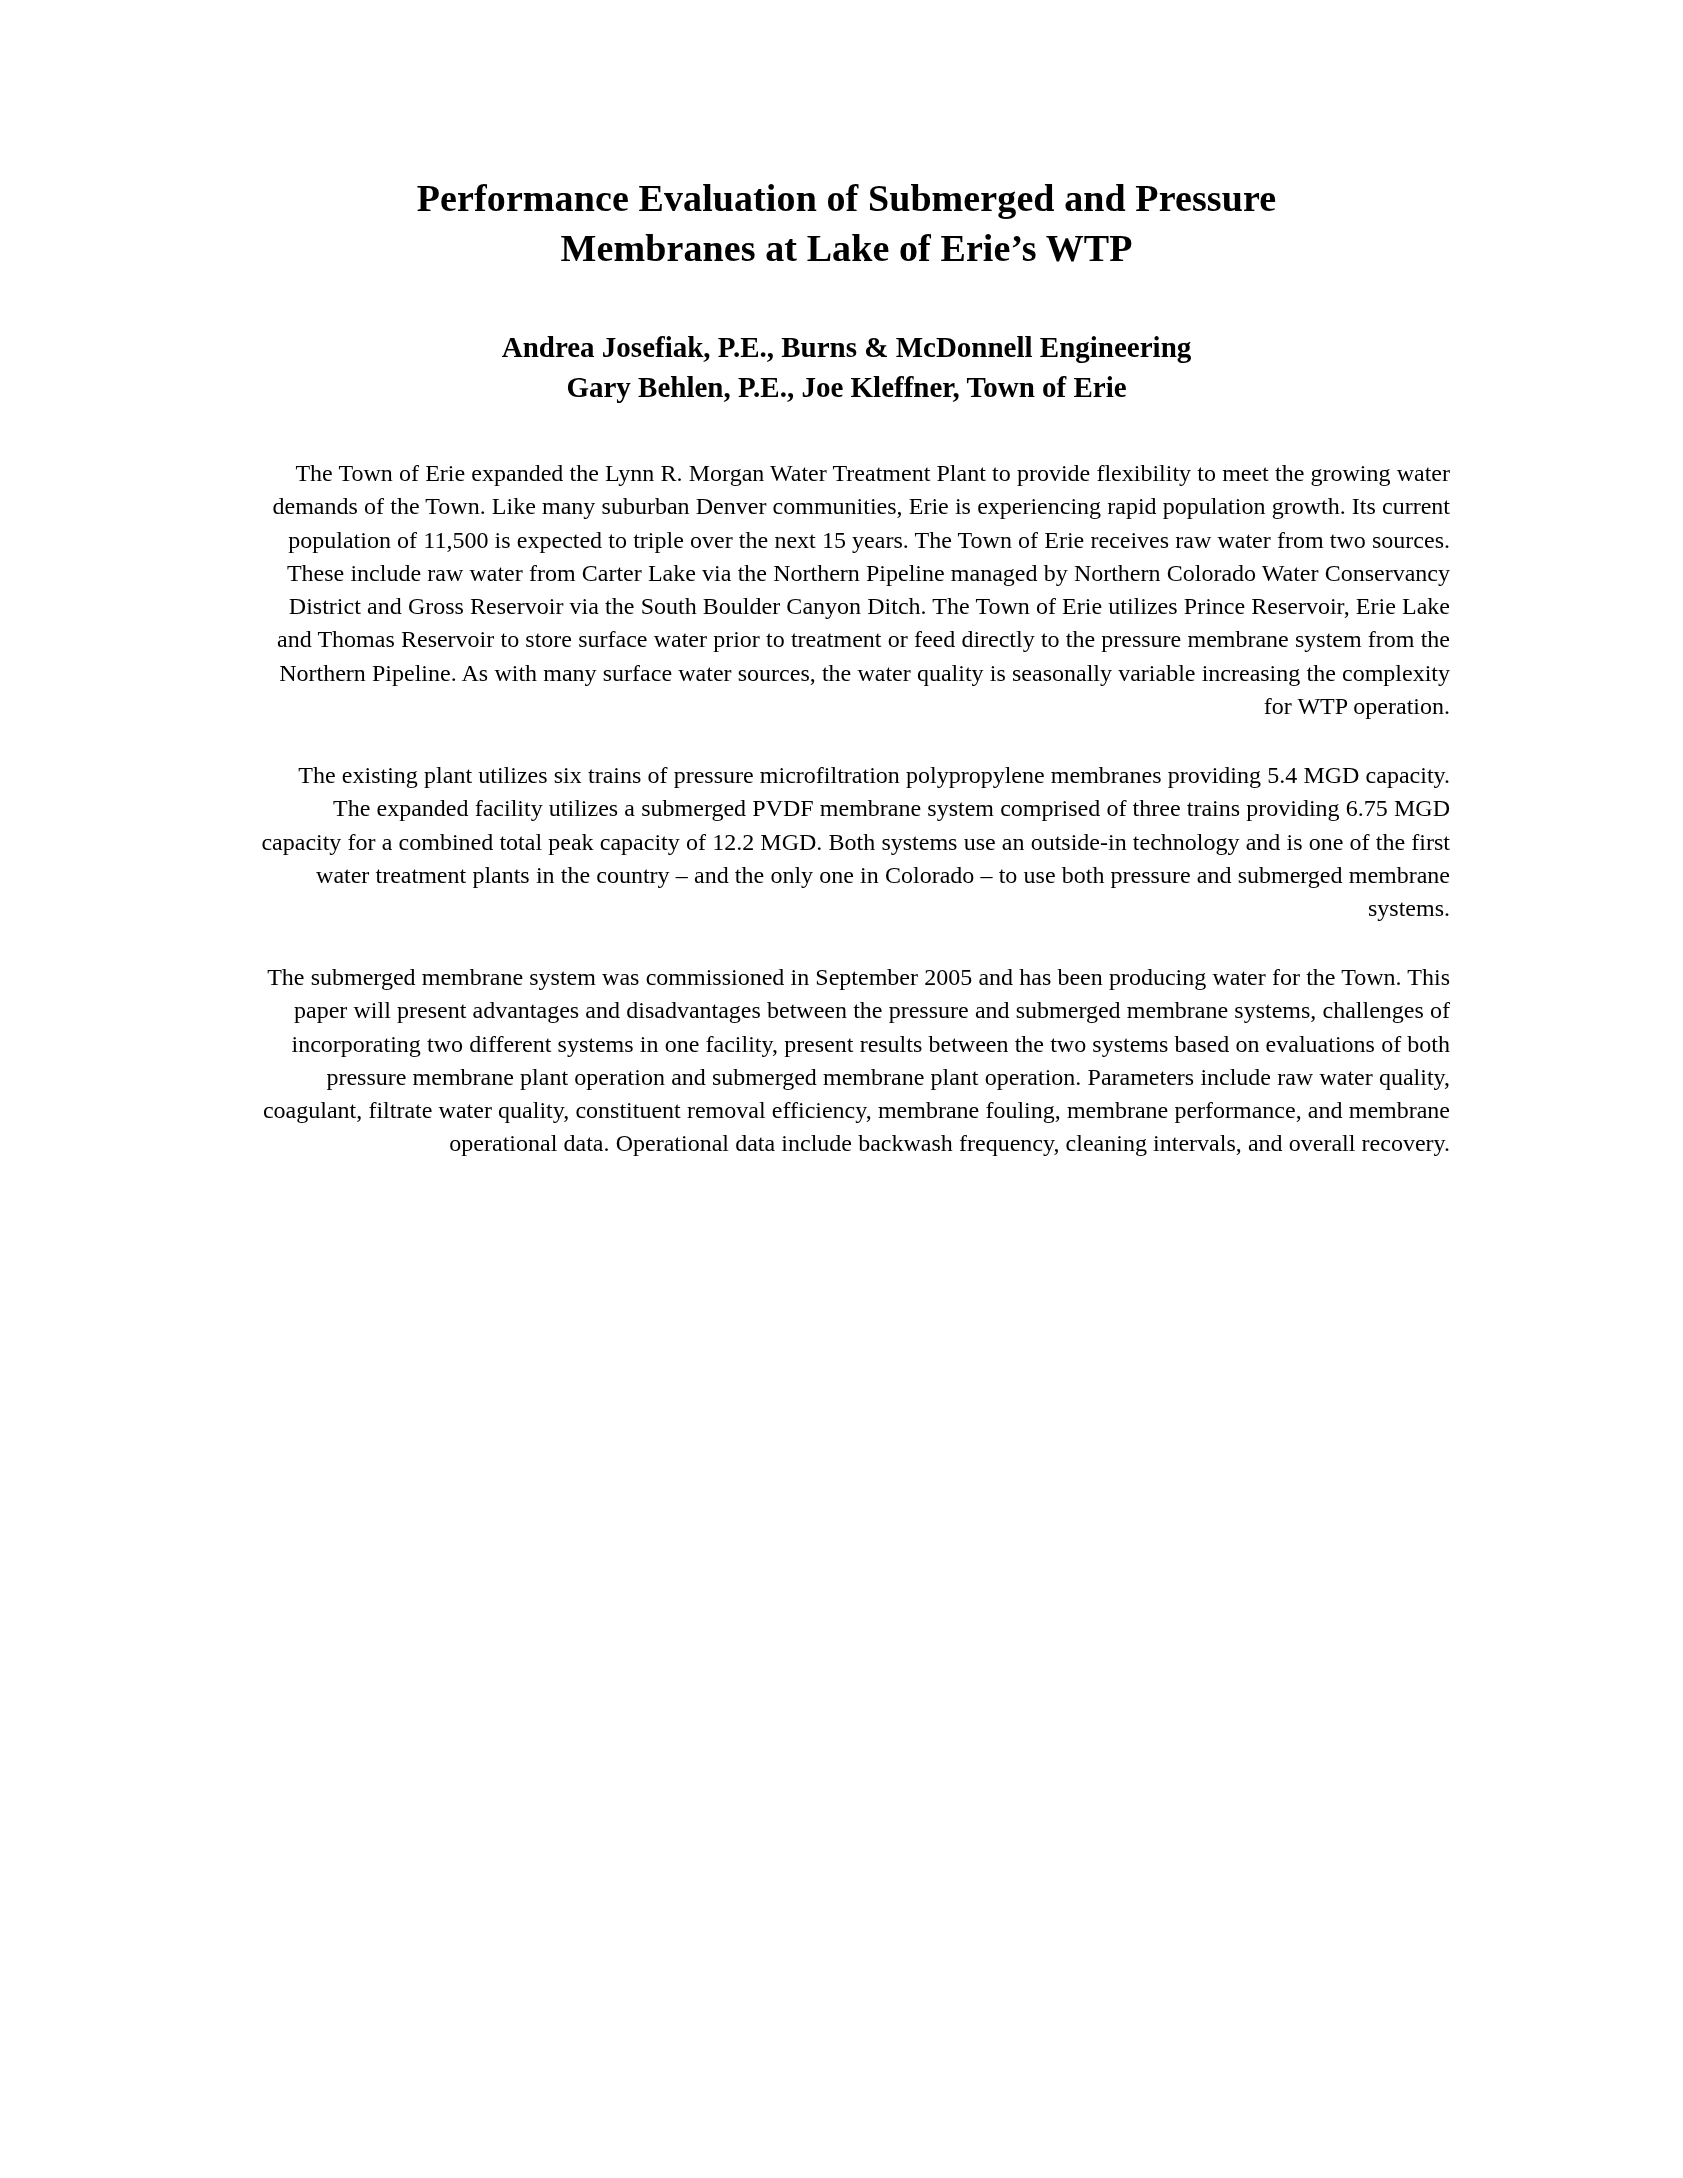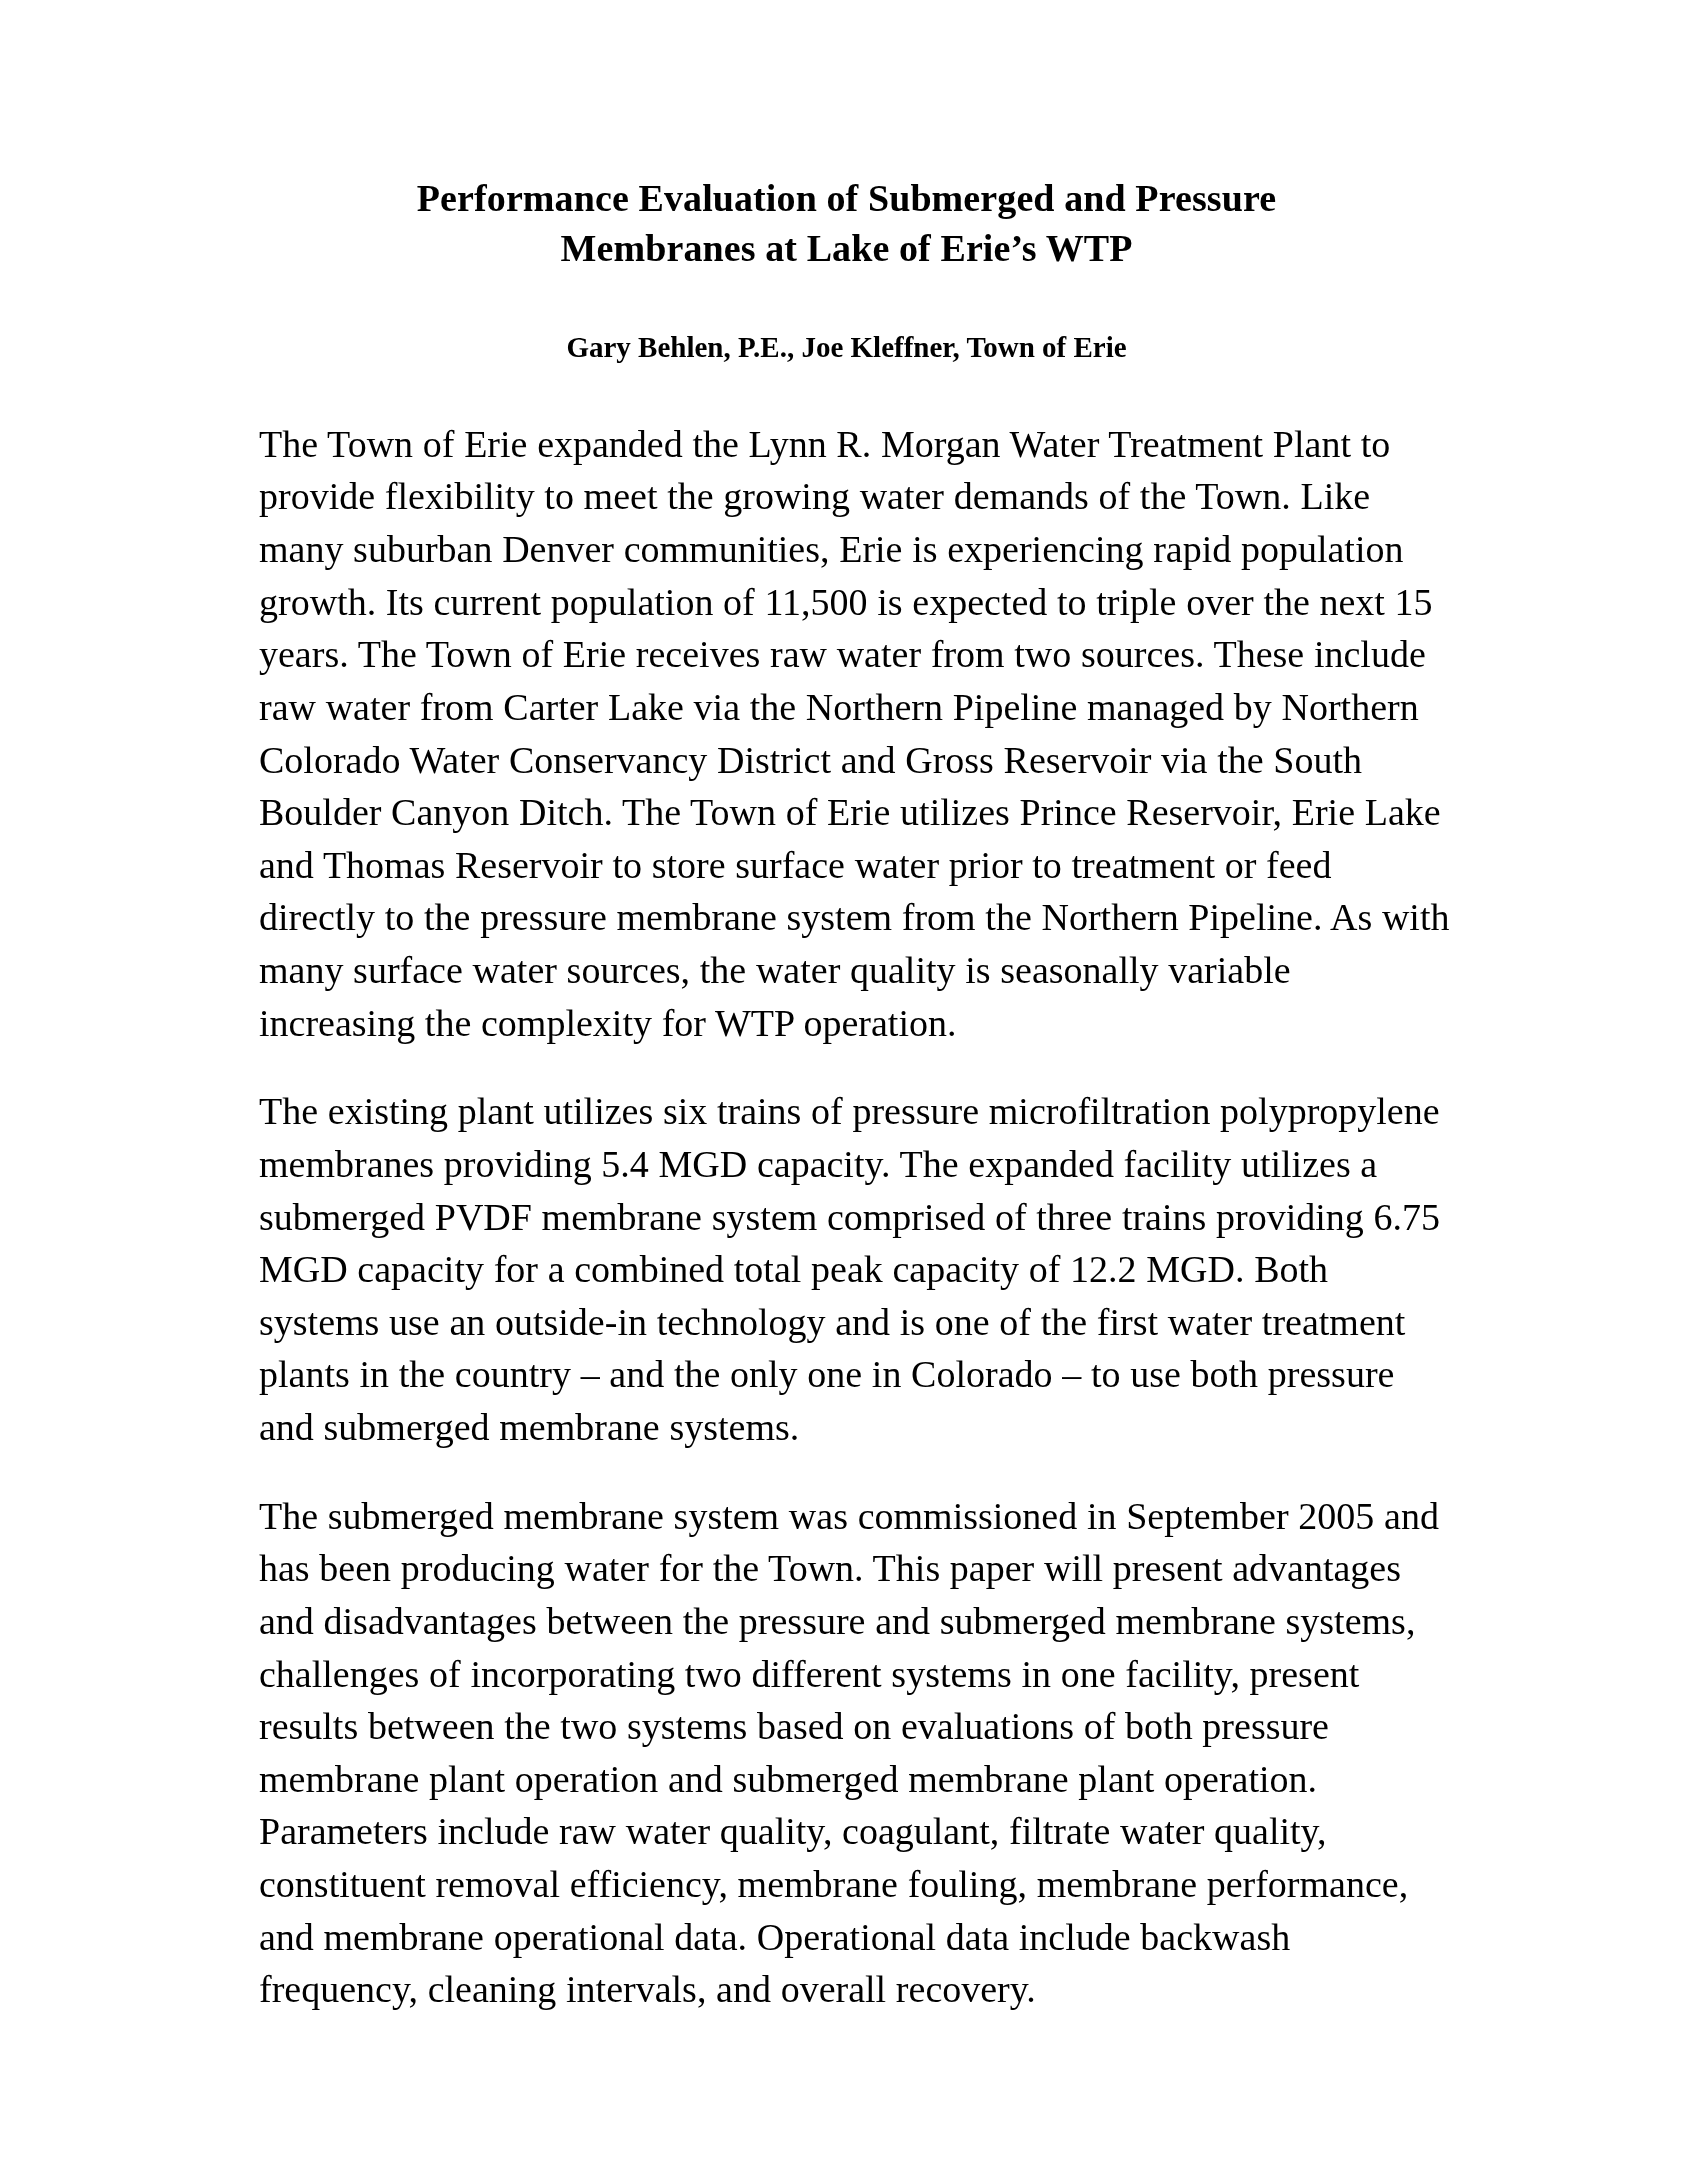--- a/index.html
+++ b/index.html
@@ -36,41 +36,42 @@
     line-height: 1.36;
     margin-top: 55px;
   }
   .authors .author-line {
     display: block;
   }
   .body-copy {
     margin-top: 50px;
   }
   .para {
-    font-size: 38px;
+    font-size: 24px;
     line-height: 1.385;
-    text-align: left;
+    text-align: right;
     margin: 0 0 36px 16px;
     word-spacing: 0.2px;
   }
   .para:last-child {
     margin-bottom: 0;
   }
 </style>
 </head>
 <body>
 
 <div class="page">
 
   <h1 class="title">
     <span>Performance Evaluation of Submerged and Pressure</span><br>
     <span>Membranes at Lake of Erie’s WTP</span>
   </h1>
 
   <div class="authors">
+    <span class="author-line">Andrea Josefiak, P.E., Burns &amp; McDonnell Engineering</span>
     <span class="author-line">Gary Behlen, P.E., Joe Kleffner, Town of Erie</span>
   </div>
 
   <div class="body-copy">
     <p class="para">The Town of Erie expanded the Lynn R. Morgan Water Treatment Plant to provide flexibility to meet the growing water demands of the Town.  Like many suburban Denver communities, Erie is experiencing rapid population growth. Its current population of 11,500 is expected to triple over the next 15 years.  The Town of Erie receives raw water from two sources.  These include raw water from Carter Lake via the Northern Pipeline managed by Northern Colorado Water Conservancy District and Gross Reservoir via the South Boulder Canyon Ditch.  The Town of Erie utilizes Prince Reservoir, Erie Lake and Thomas Reservoir to store surface water prior to treatment or feed directly to the pressure membrane system from the Northern Pipeline.  As with many surface water sources, the water quality is seasonally variable increasing the complexity for WTP operation.</p>
     <p class="para">The existing plant utilizes six trains of pressure microfiltration polypropylene membranes providing 5.4 MGD capacity.  The expanded facility utilizes a submerged PVDF membrane system comprised of three trains providing 6.75 MGD capacity for a combined total peak capacity of 12.2 MGD.   Both systems use an outside-in technology and is one of the first water treatment plants in the country – and the only one in Colorado – to use both pressure and submerged membrane systems.</p>
     <p class="para">The submerged membrane system was commissioned in September 2005 and has been producing water for the Town.  This paper will present advantages and disadvantages between the pressure and submerged membrane systems, challenges of incorporating two different systems in one facility, present results between the two systems based on evaluations of both pressure membrane plant operation and submerged membrane plant operation.  Parameters include raw water quality, coagulant, filtrate water quality, constituent removal efficiency, membrane fouling, membrane performance, and membrane operational data.  Operational data include backwash frequency, cleaning intervals, and overall recovery.</p>
   </div>
 
 </div>

